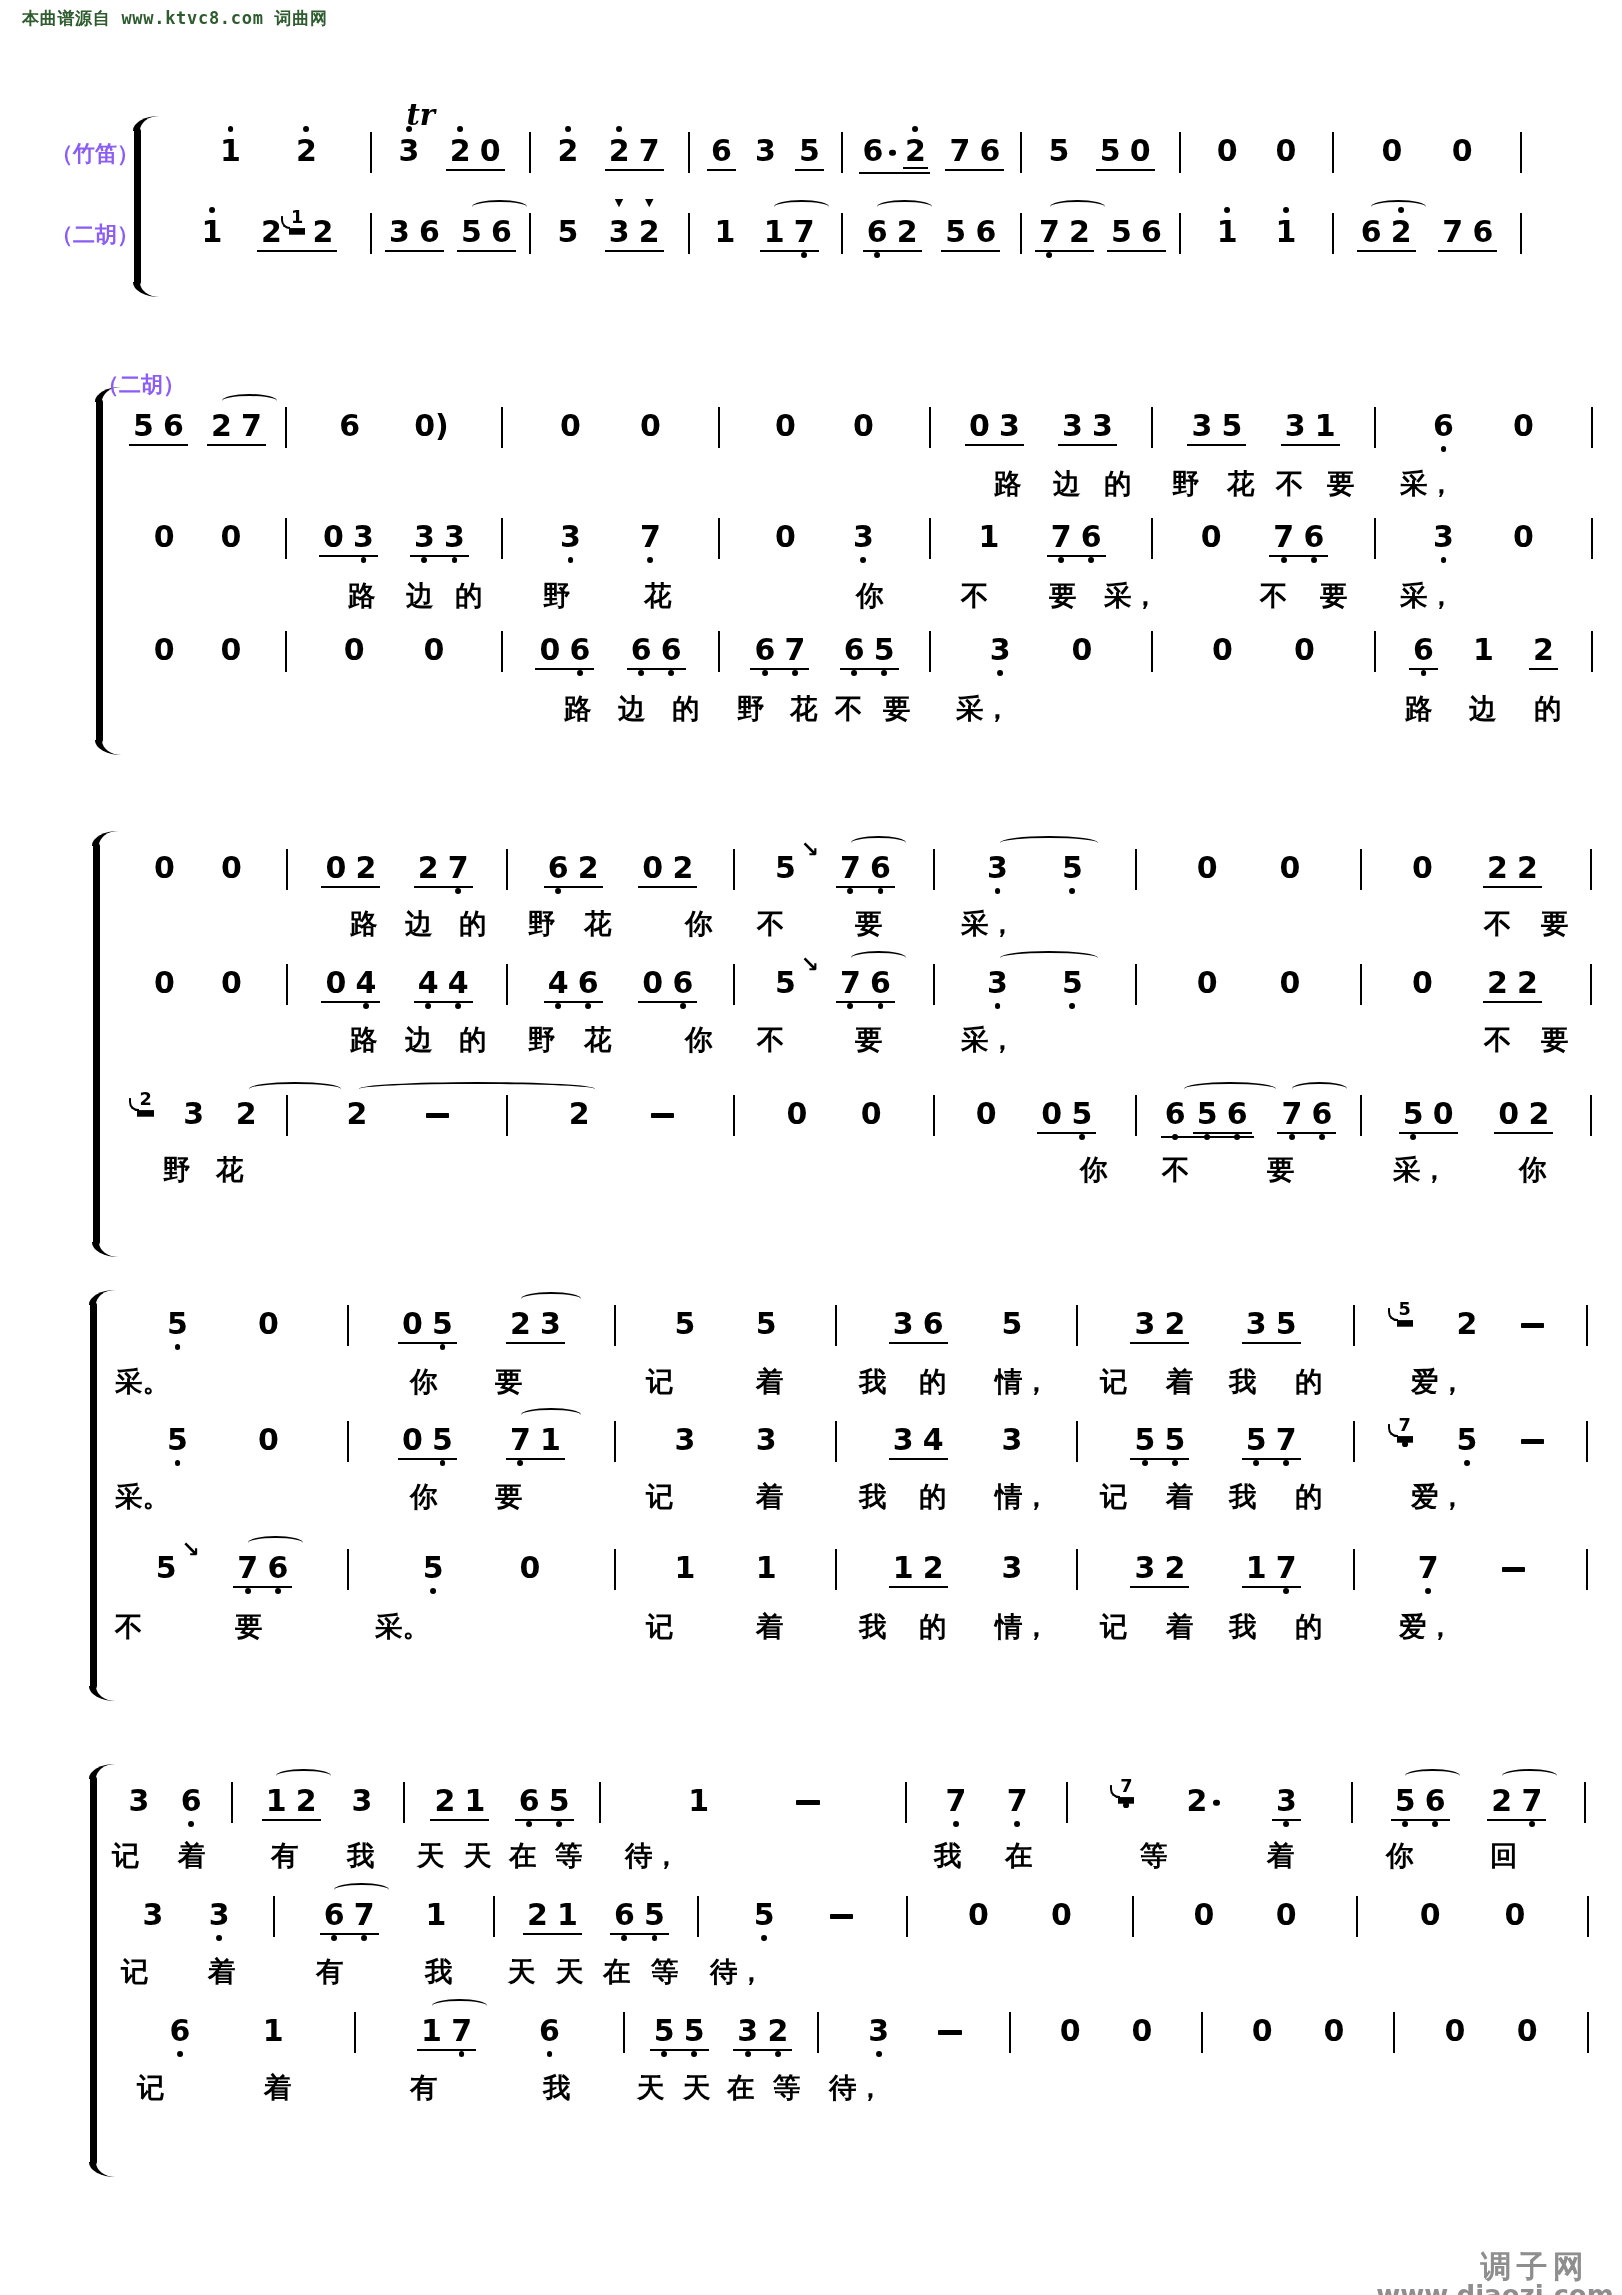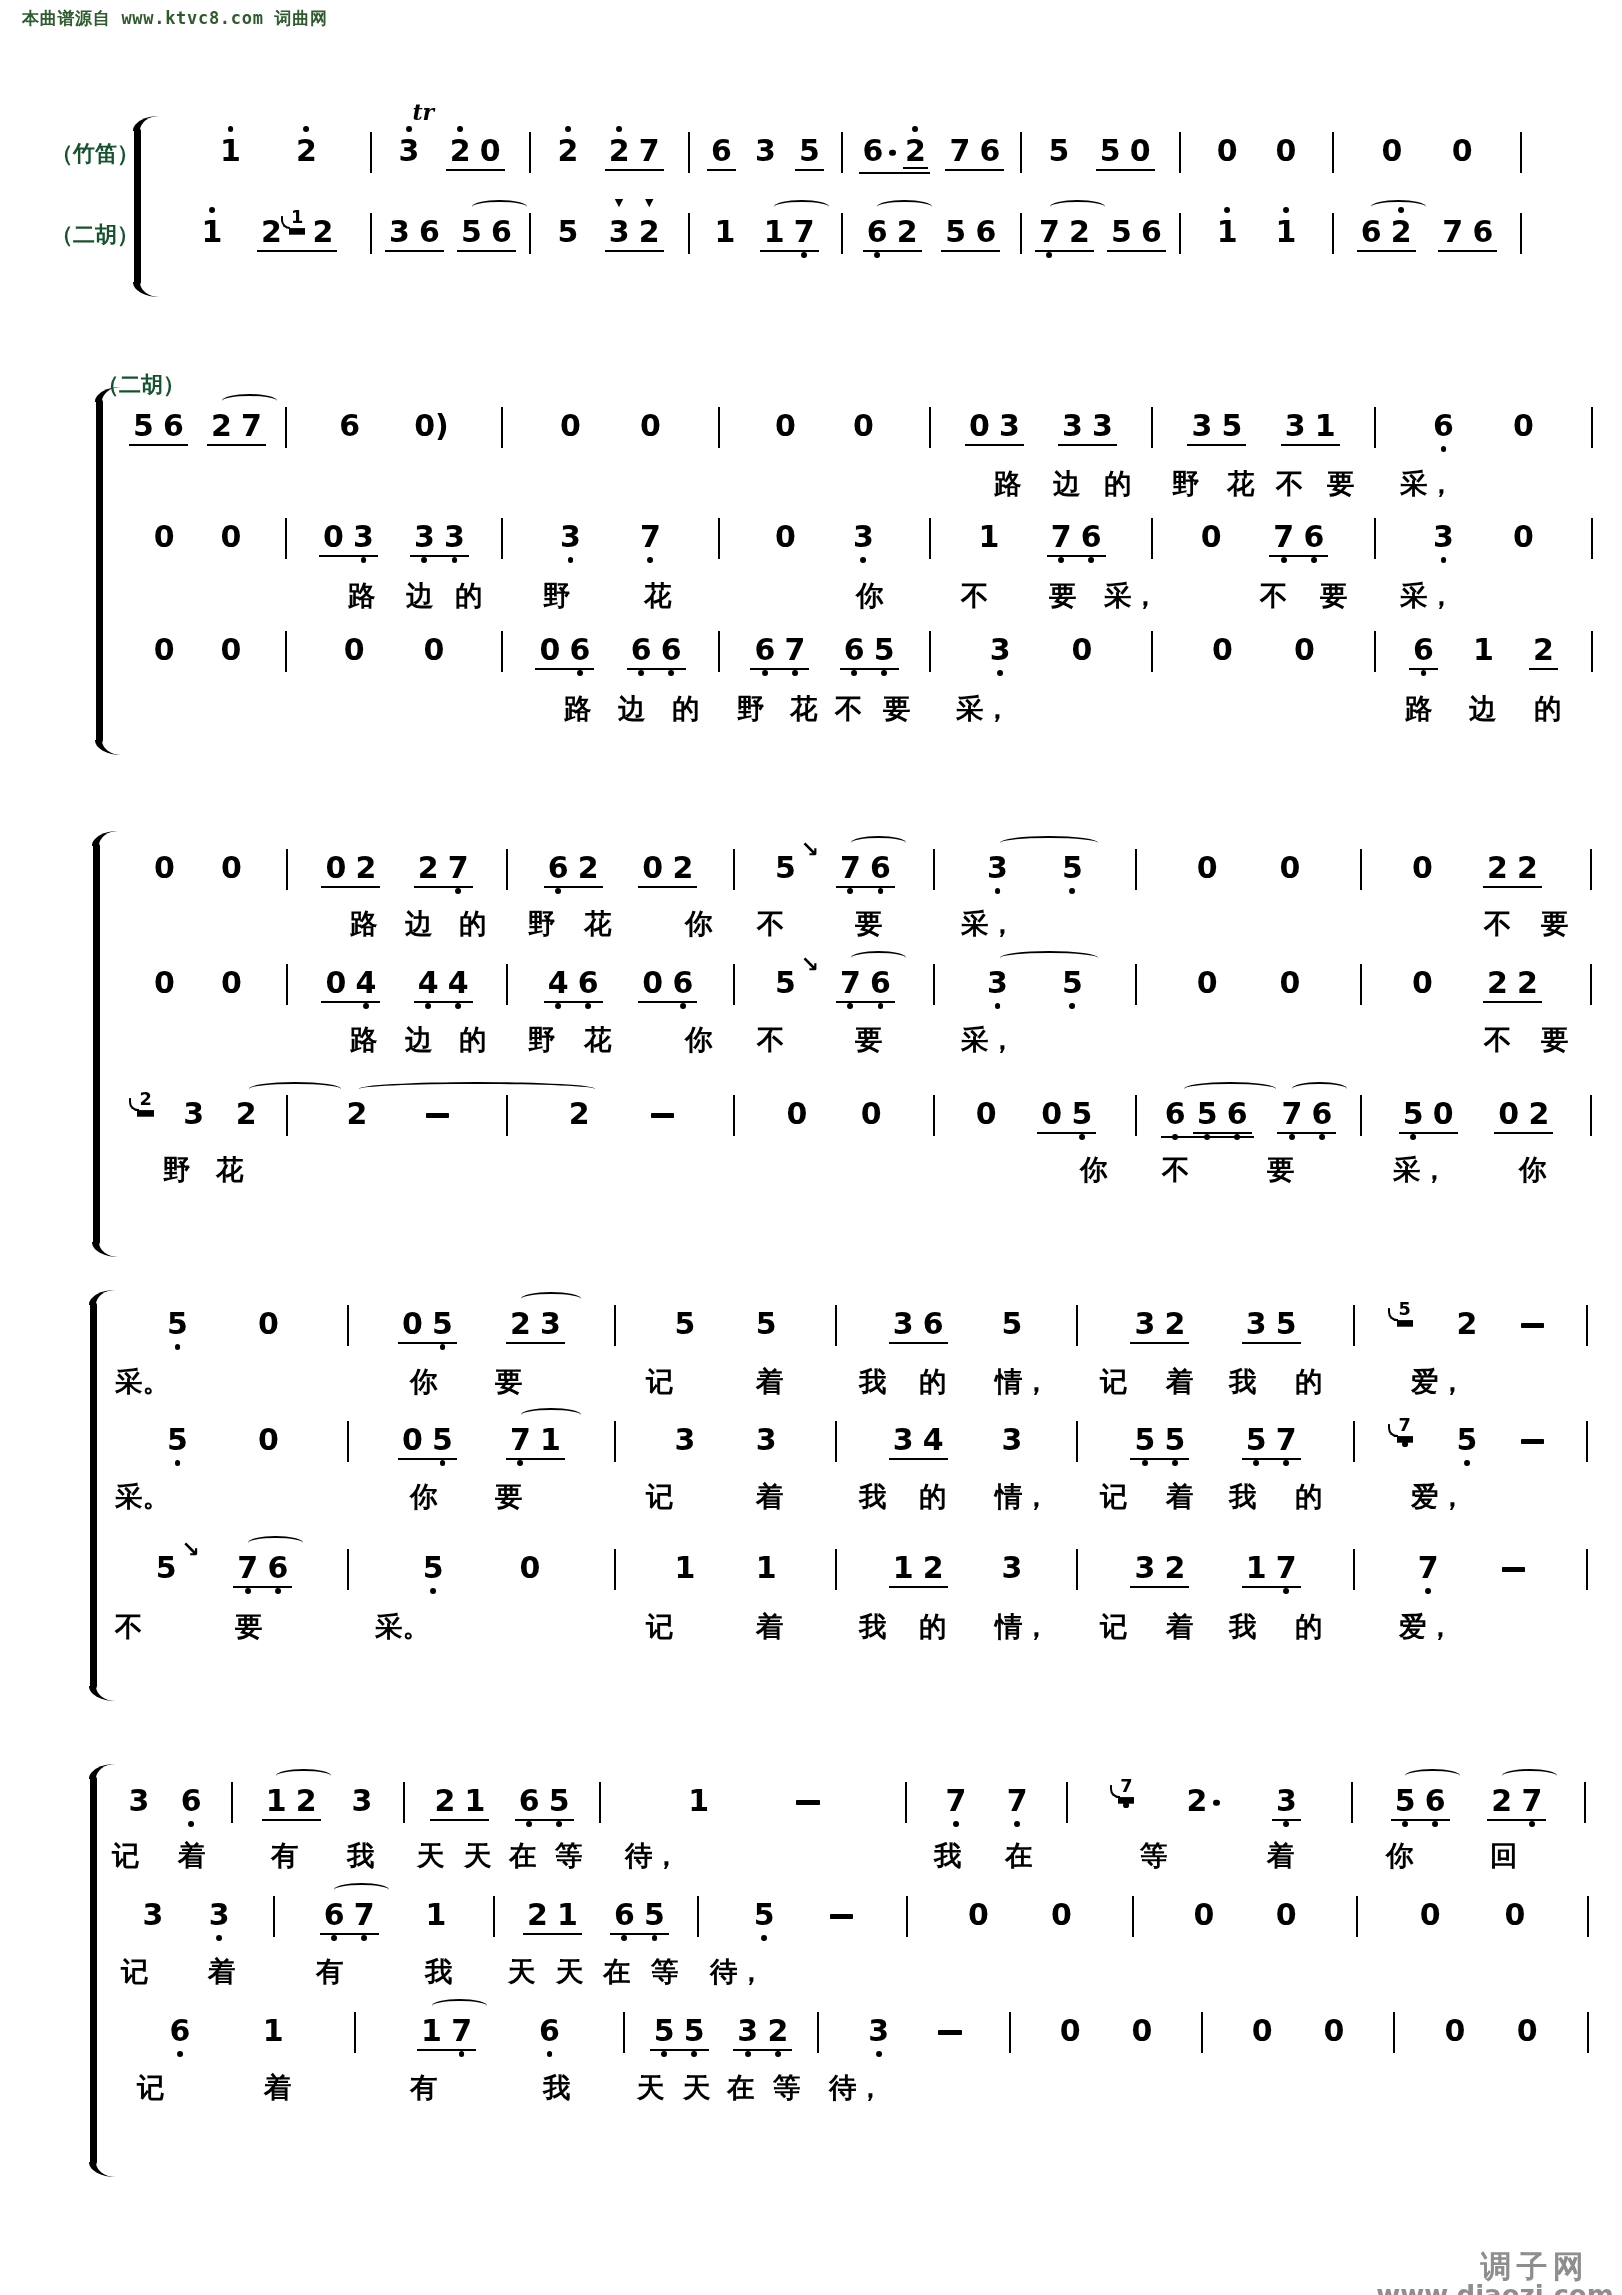--- a/index.html
+++ b/index.html
@@ -4,38 +4,38 @@
 <style>
   html,body{margin:0;padding:0;}
   body{width:1623px;height:2295px;background:#fff;position:relative;overflow:hidden;
        font-family:"DejaVu Sans", sans-serif;color:#000;}
   .page{position:absolute;inset:0;}
   .wm-top{position:absolute;left:22px;top:6.5px;font-family:"DejaVu Sans Mono", monospace;
           font-size:17px;font-weight:bold;color:#2e5c2e;letter-spacing:0.7px;}
   .wm-site{position:absolute;right:34px;top:2246px;font-size:31px;font-weight:bold;
            color:#8e8e8e;letter-spacing:5.2px;}
   .wm-url{position:absolute;right:9.2px;top:2280px;font-size:26px;font-weight:bold;color:#8e8e8e;}
-  .label{position:absolute;font-size:22px;font-weight:bold;color:#14532d;white-space:nowrap;}
+  .label{position:absolute;font-size:22px;font-weight:bold;color:#8b5cf6;white-space:nowrap;}
   .brk{position:absolute;width:7.2px;background:#000;border-radius:3.9px;}
   .brk::before,.brk::after{content:"";position:absolute;left:-0.7px;width:19.6px;height:14.4px;}
   .brk::before{top:-11.8px;border-left:7.2px solid #000;border-top-left-radius:100% 100%;}
   .brk::after{bottom:-11.8px;border-left:7.2px solid #000;border-bottom-left-radius:100% 100%;}
   .vline{position:absolute;display:flex;align-items:flex-start;height:63px;}
   .bar{display:flex;justify-content:space-evenly;align-items:flex-start;flex:0 0 auto;}
   .bl{flex:0 0 2px;width:2px;height:41px;background:#000;margin-top:-3.9px;}
   .n{position:relative;display:inline-block;font-size:30px;font-weight:bold;line-height:1;padding:0 2px;}
   .grp{display:inline-flex;align-items:flex-start;border-bottom:2.6px solid #000;
        padding:0 2px 2.6px;position:relative;gap:5.2px;}
   .n.ul1{border-bottom:2.6px solid #000;padding-bottom:1.3px;}
   .n.ul2{border-bottom:2.6px solid #000;box-shadow:0 4.6px 0 #000;padding-bottom:1.3px;}
   .gr{font-size:17.7px;transform:translateY(-7.9px);}
   .hd{position:absolute;top:-9.8px;left:50%;transform:translateX(-50%);width:5.9px;height:5.9px;border-radius:50%;background:#000;}
   .ld{position:absolute;bottom:-11px;left:50%;transform:translateX(-50%);width:5.9px;height:5.9px;border-radius:50%;background:#000;}
   .arc{position:absolute;top:-17px;height:11.8px;border-top:2.6px solid #000;border-radius:100% 100% 0 0;}
-  .trm{position:absolute;top:-35px;left:16px;font-size:22px;font-style:italic;font-weight:bold;font-family:"DejaVu Serif", serif;}
+  .trm{position:absolute;top:-35px;left:10px;font-size:29px;font-style:italic;font-weight:bold;font-family:"DejaVu Serif", serif;}
   .ac{position:absolute;top:-19.6px;left:50%;transform:translateX(-50%);font-size:11px;}
   .gl{position:absolute;top:-14.4px;right:-21px;font-size:22px;font-weight:bold;}
   .ad{display:inline-block;width:6.5px;height:6.5px;border-radius:50%;background:#000;margin-left:5.9px;transform:translateY(-5.2px);}
   .hk{position:absolute;left:-8.5px;bottom:-1.3px;width:7.9px;height:11.8px;border-left:2.6px solid #000;
       border-bottom:2.6px solid #000;border-bottom-left-radius:9.2px;}
   .dash{width:23.6px;height:4.6px;background:#000;margin-top:14.4px;border-radius:0.7px;}
   .lyr{position:absolute;font-size:27.5px;font-weight:600;white-space:nowrap;
        font-family:"DejaVu Sans", sans-serif;}
 </style>
 </head>

